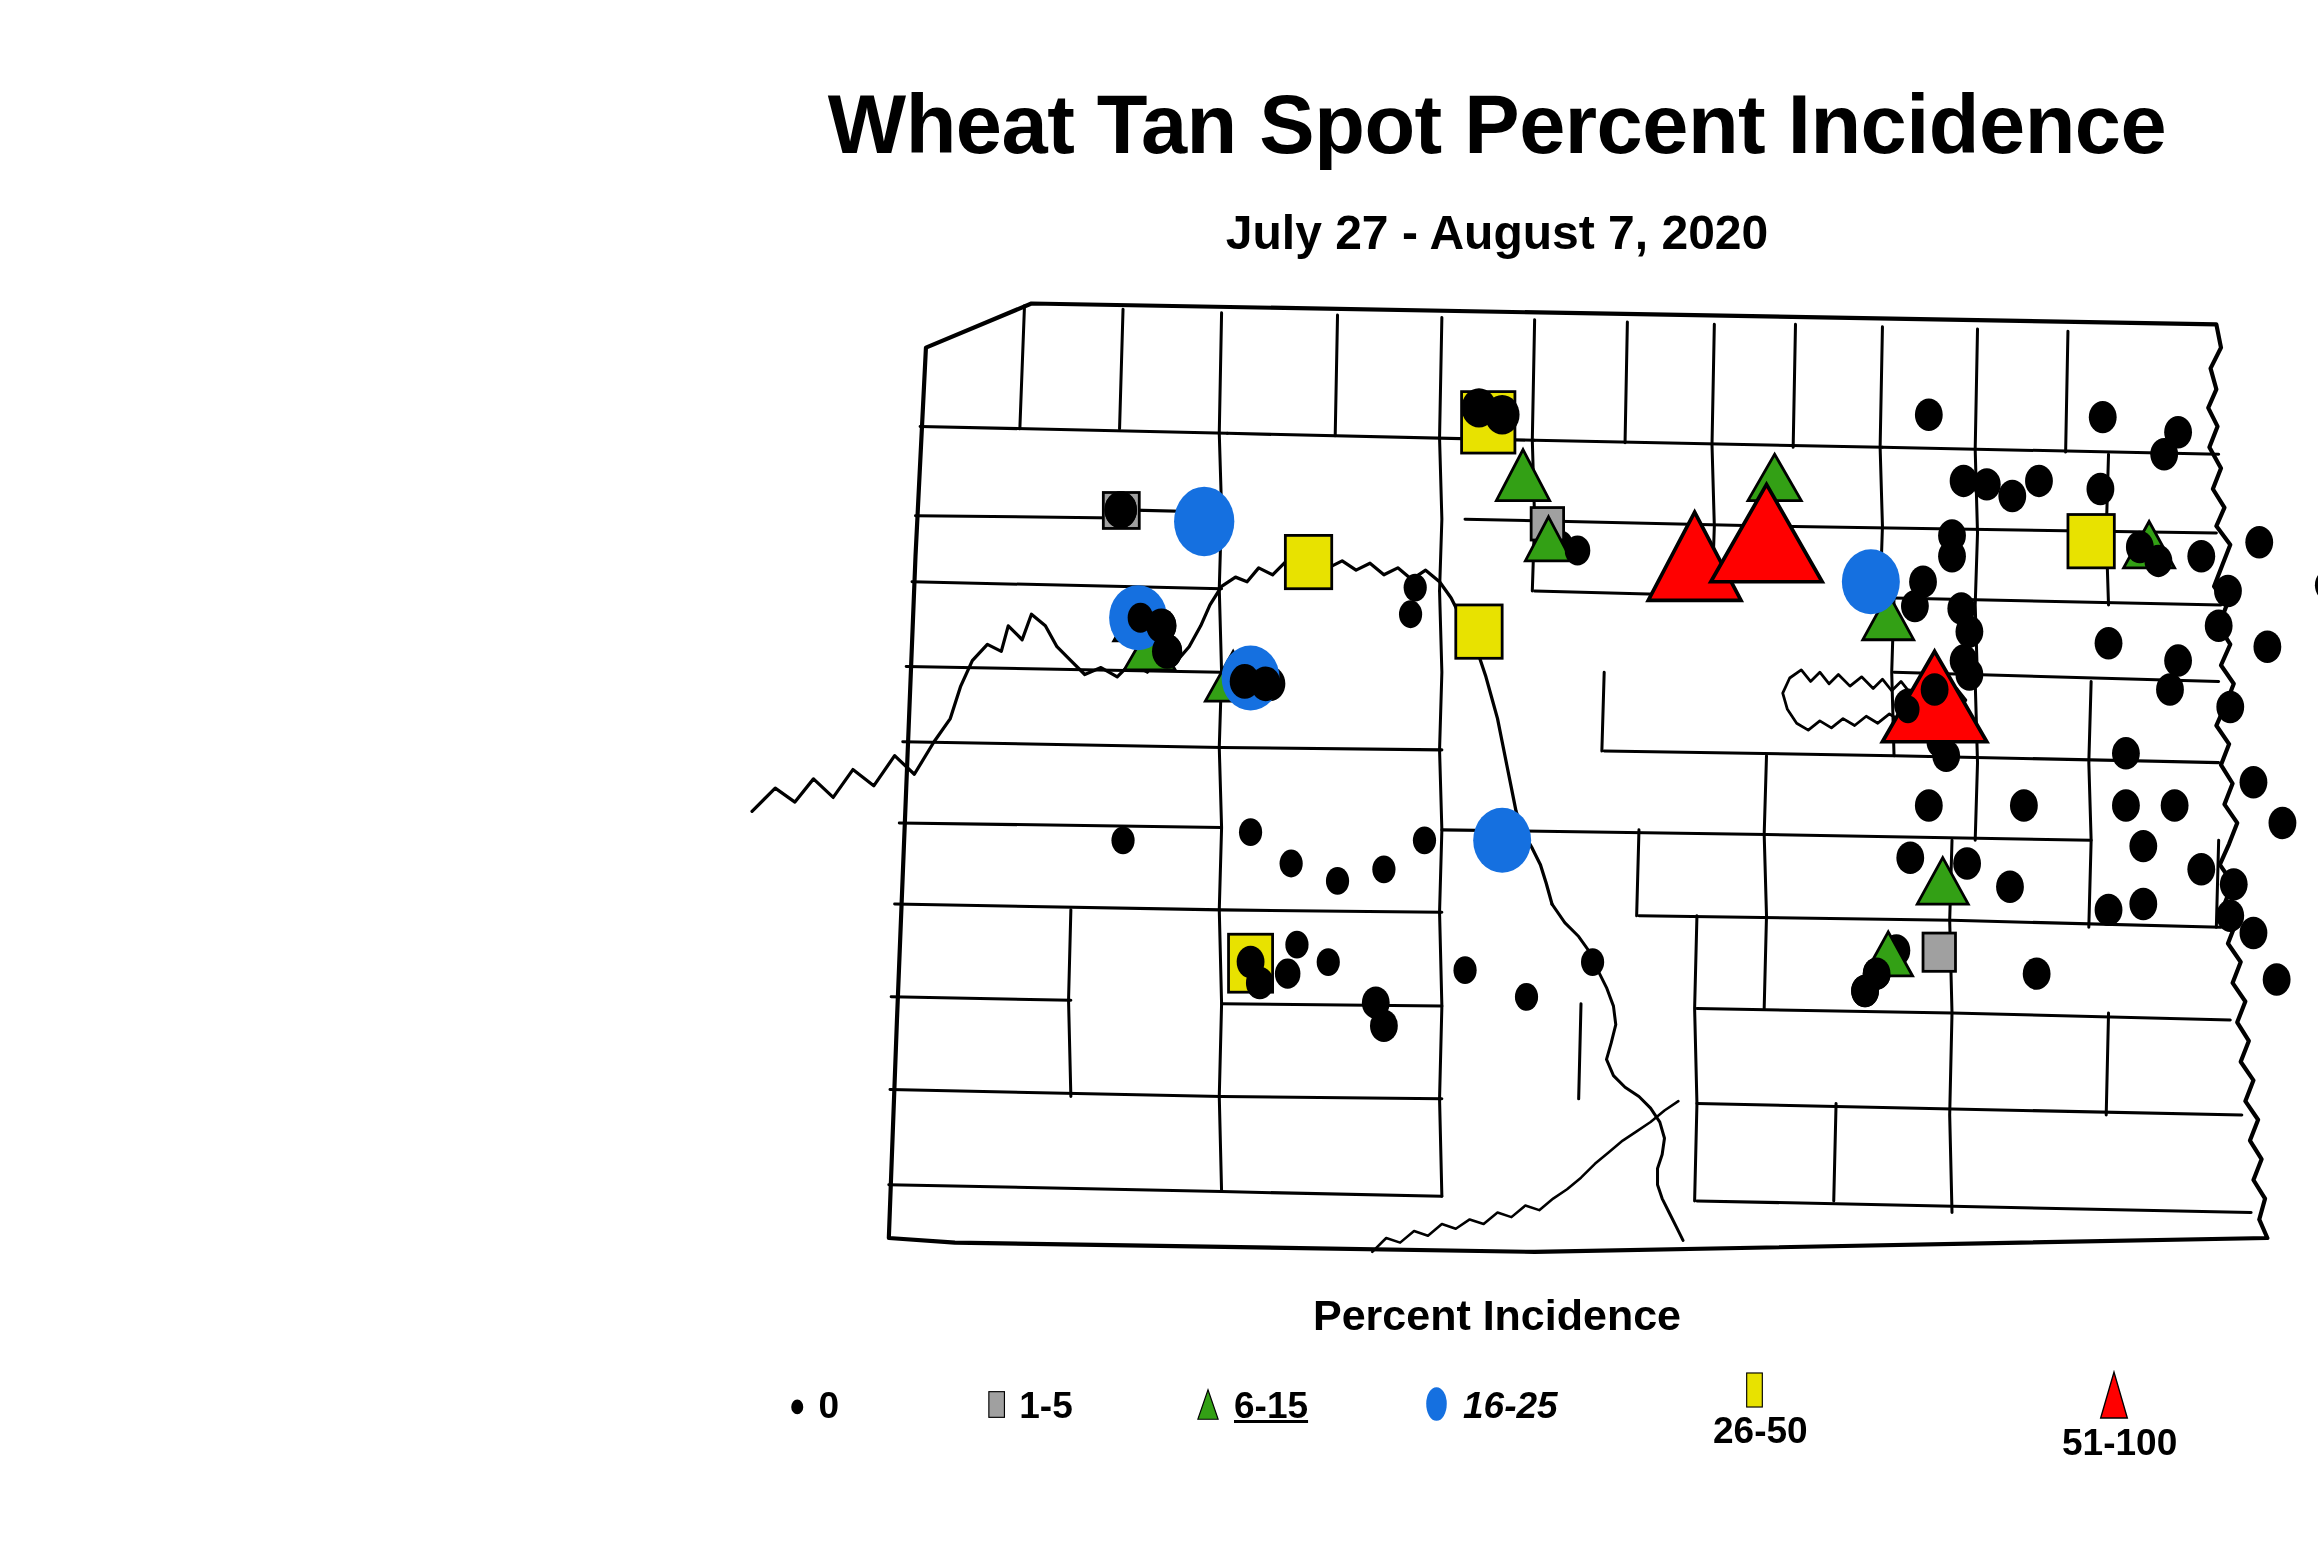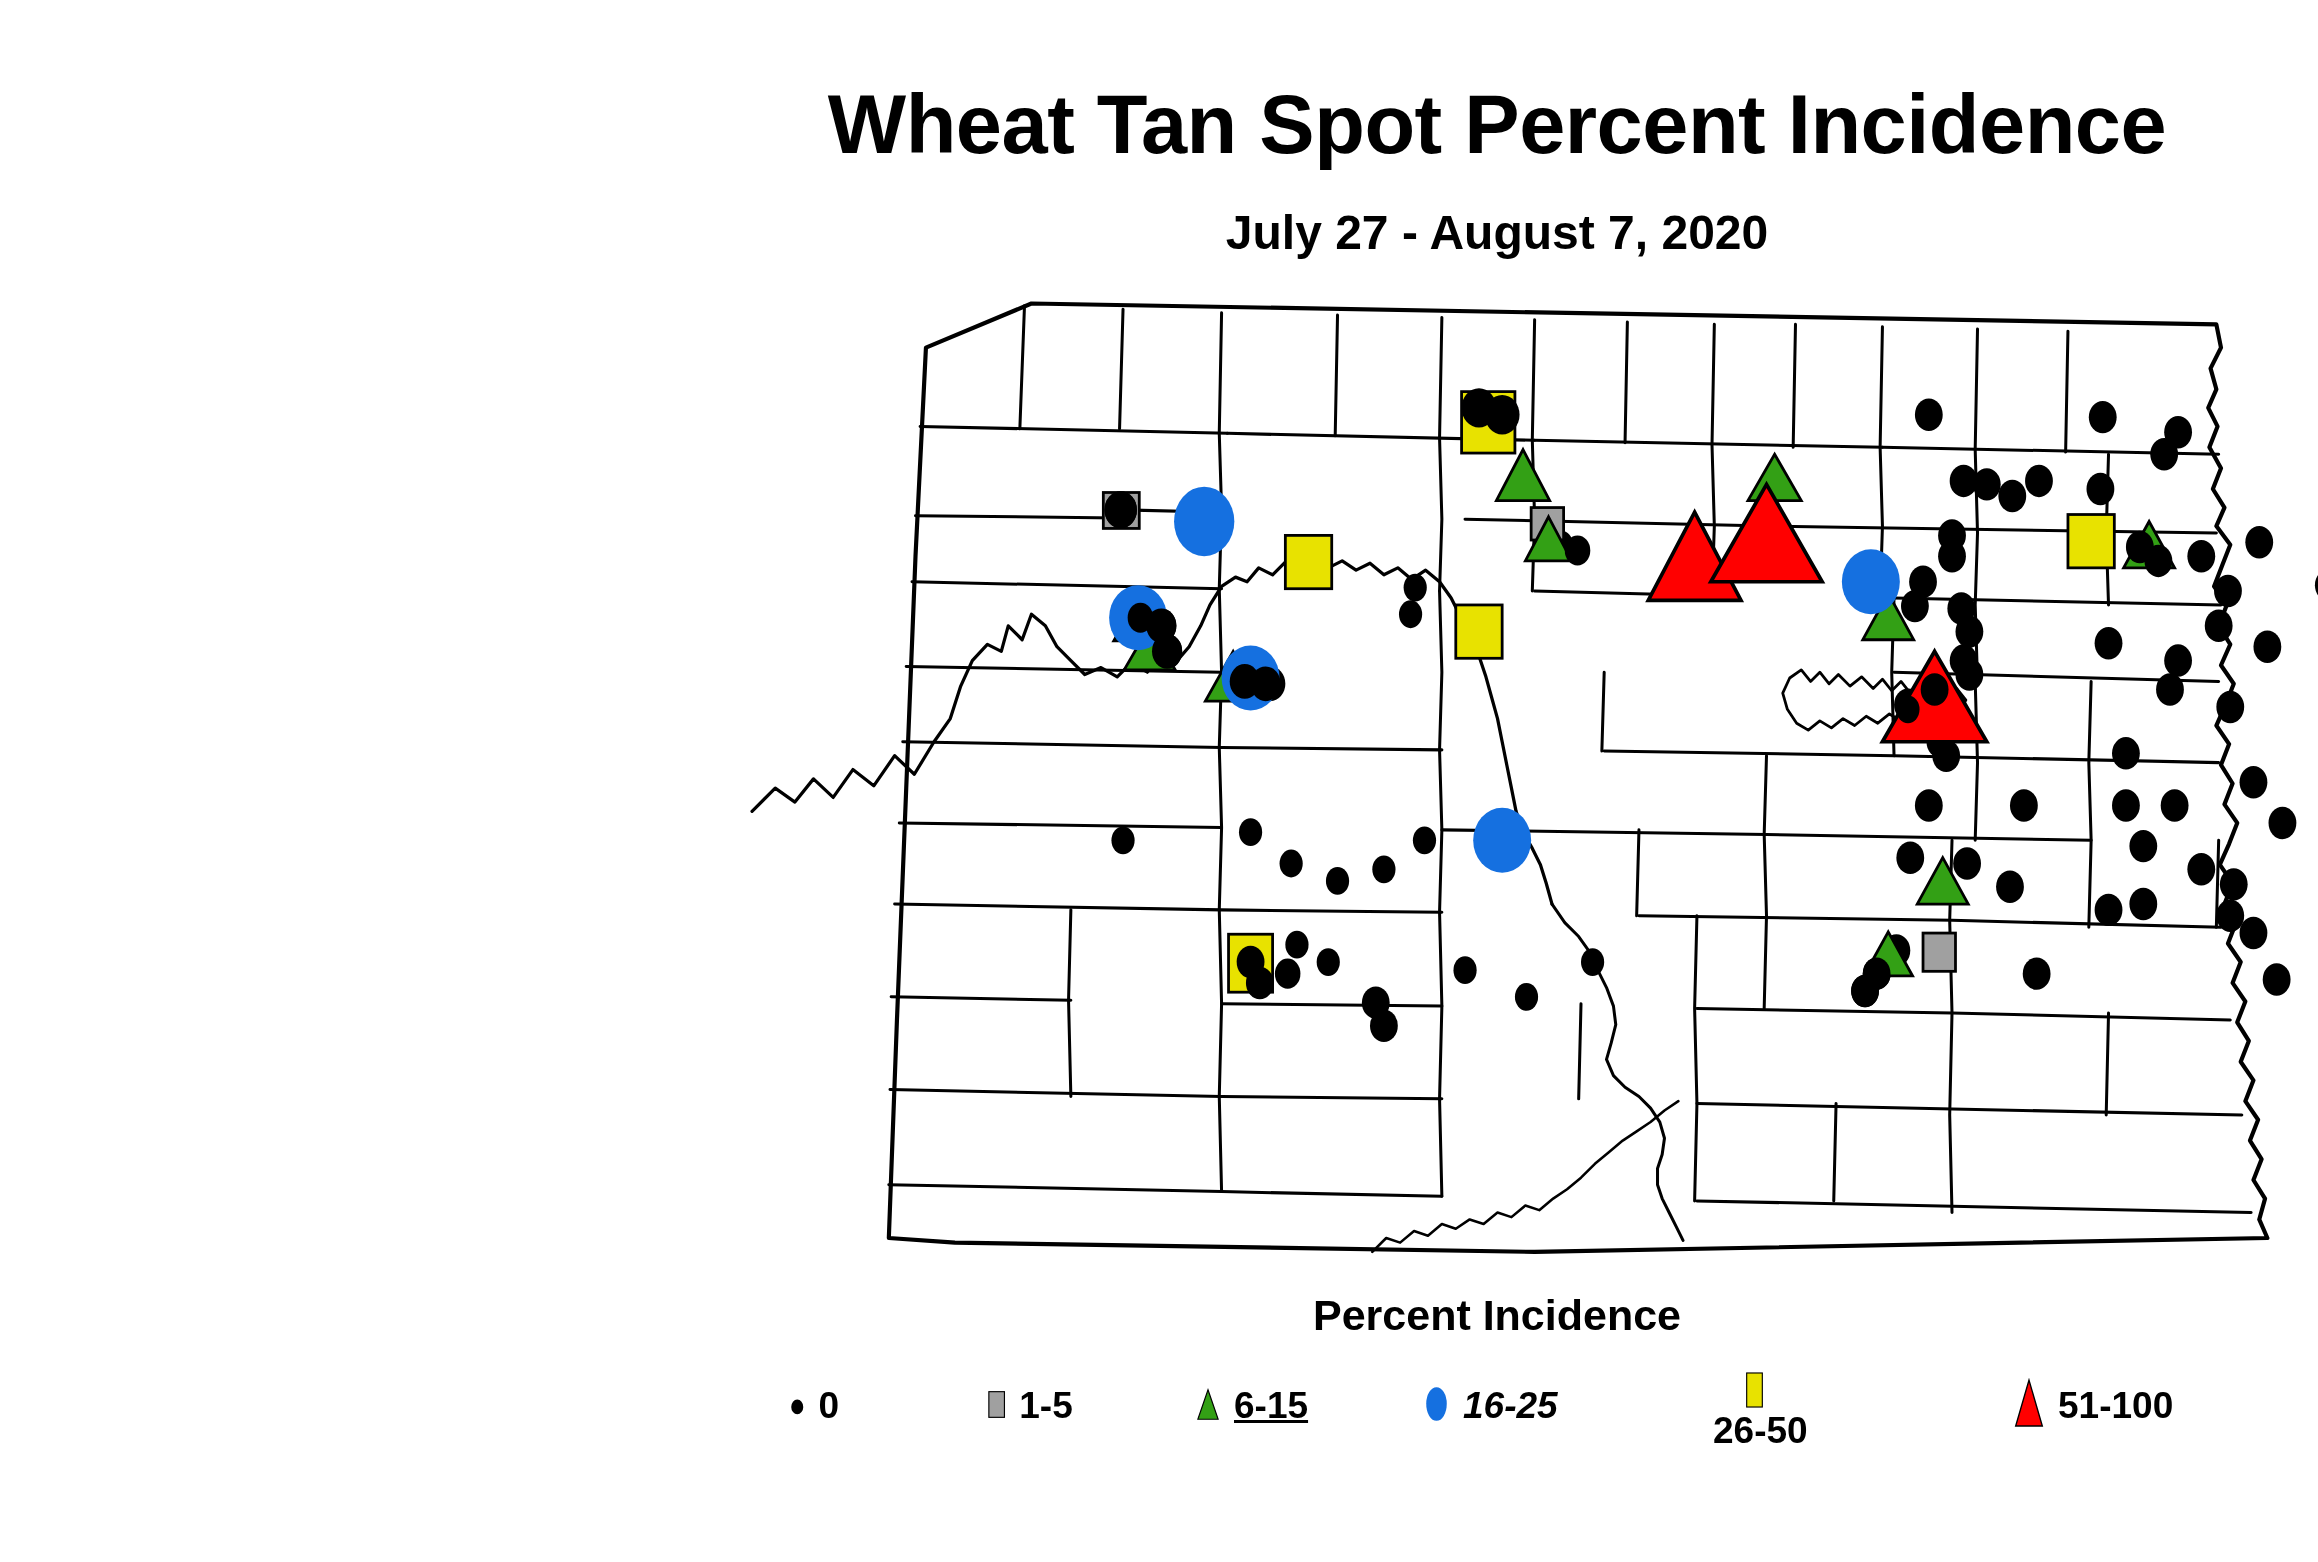--- a/index.html
+++ b/index.html
@@ -359,21 +359,21 @@
 
     <div class="legend-item" style="left:913px;flex-direction:column;">
       <span class="sw">
         <svg width="23" height="40" viewBox="0 0 50 86">
             <rect x="8" y="6" width="34" height="74" fill="#E8E200" stroke="#000000" stroke-width="2.5"></rect>
           </svg>
       </span>
       <span class="legend-label">26-50</span>
     </div>
 
-    <div class="legend-item" style="left:1224px;">
+    <div class="legend-item" style="left:1262px;flex-direction:column;">
       <span class="sw">
         <svg width="34" height="52" viewBox="0 0 74 112">
             <polygon points="37,4 66,104 8,104" fill="#FF0000" stroke="#000000" stroke-width="3"></polygon>
           </svg>
       </span>
       <span class="legend-label">51-100</span>
     </div>
 
   </div>
 </div>

